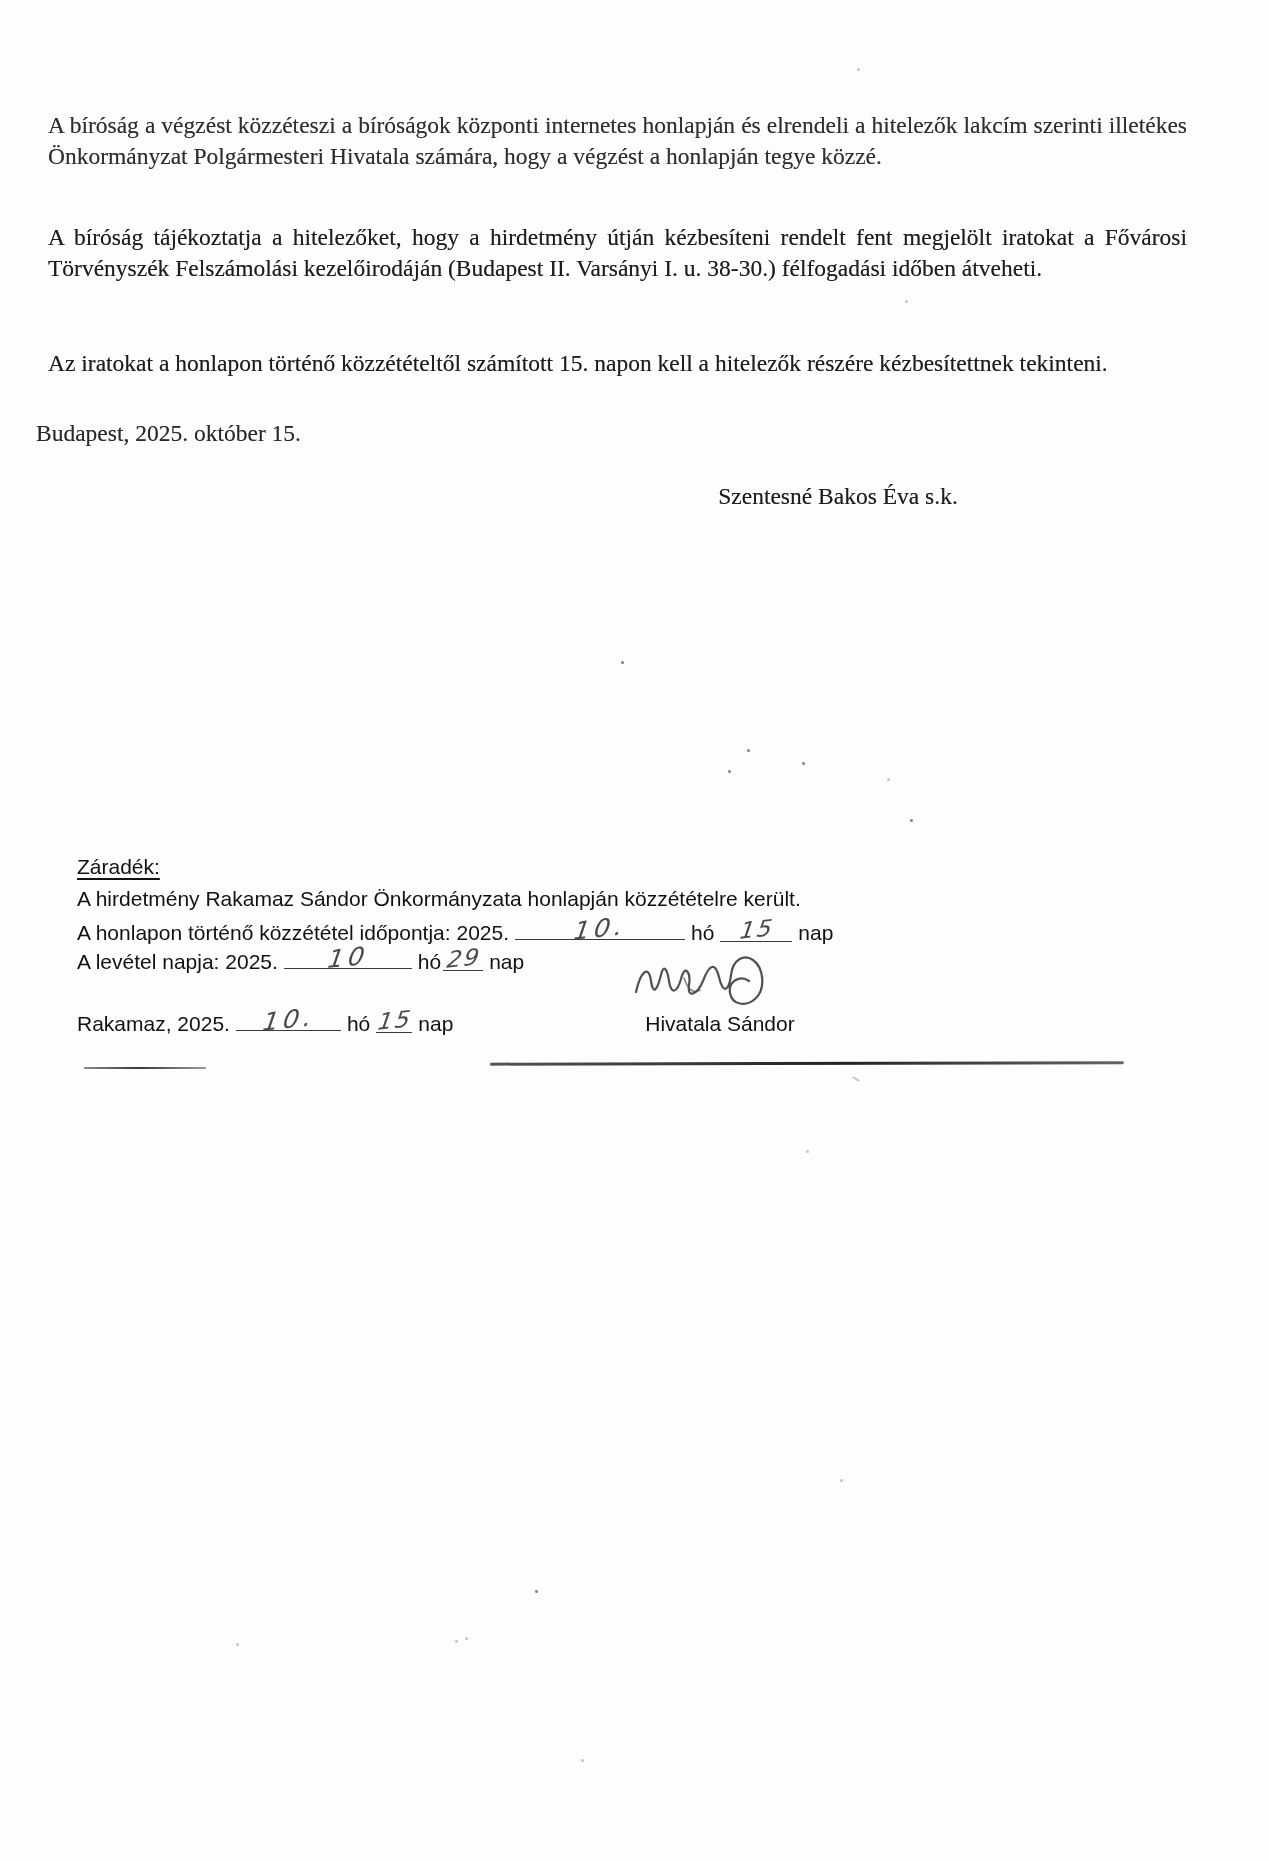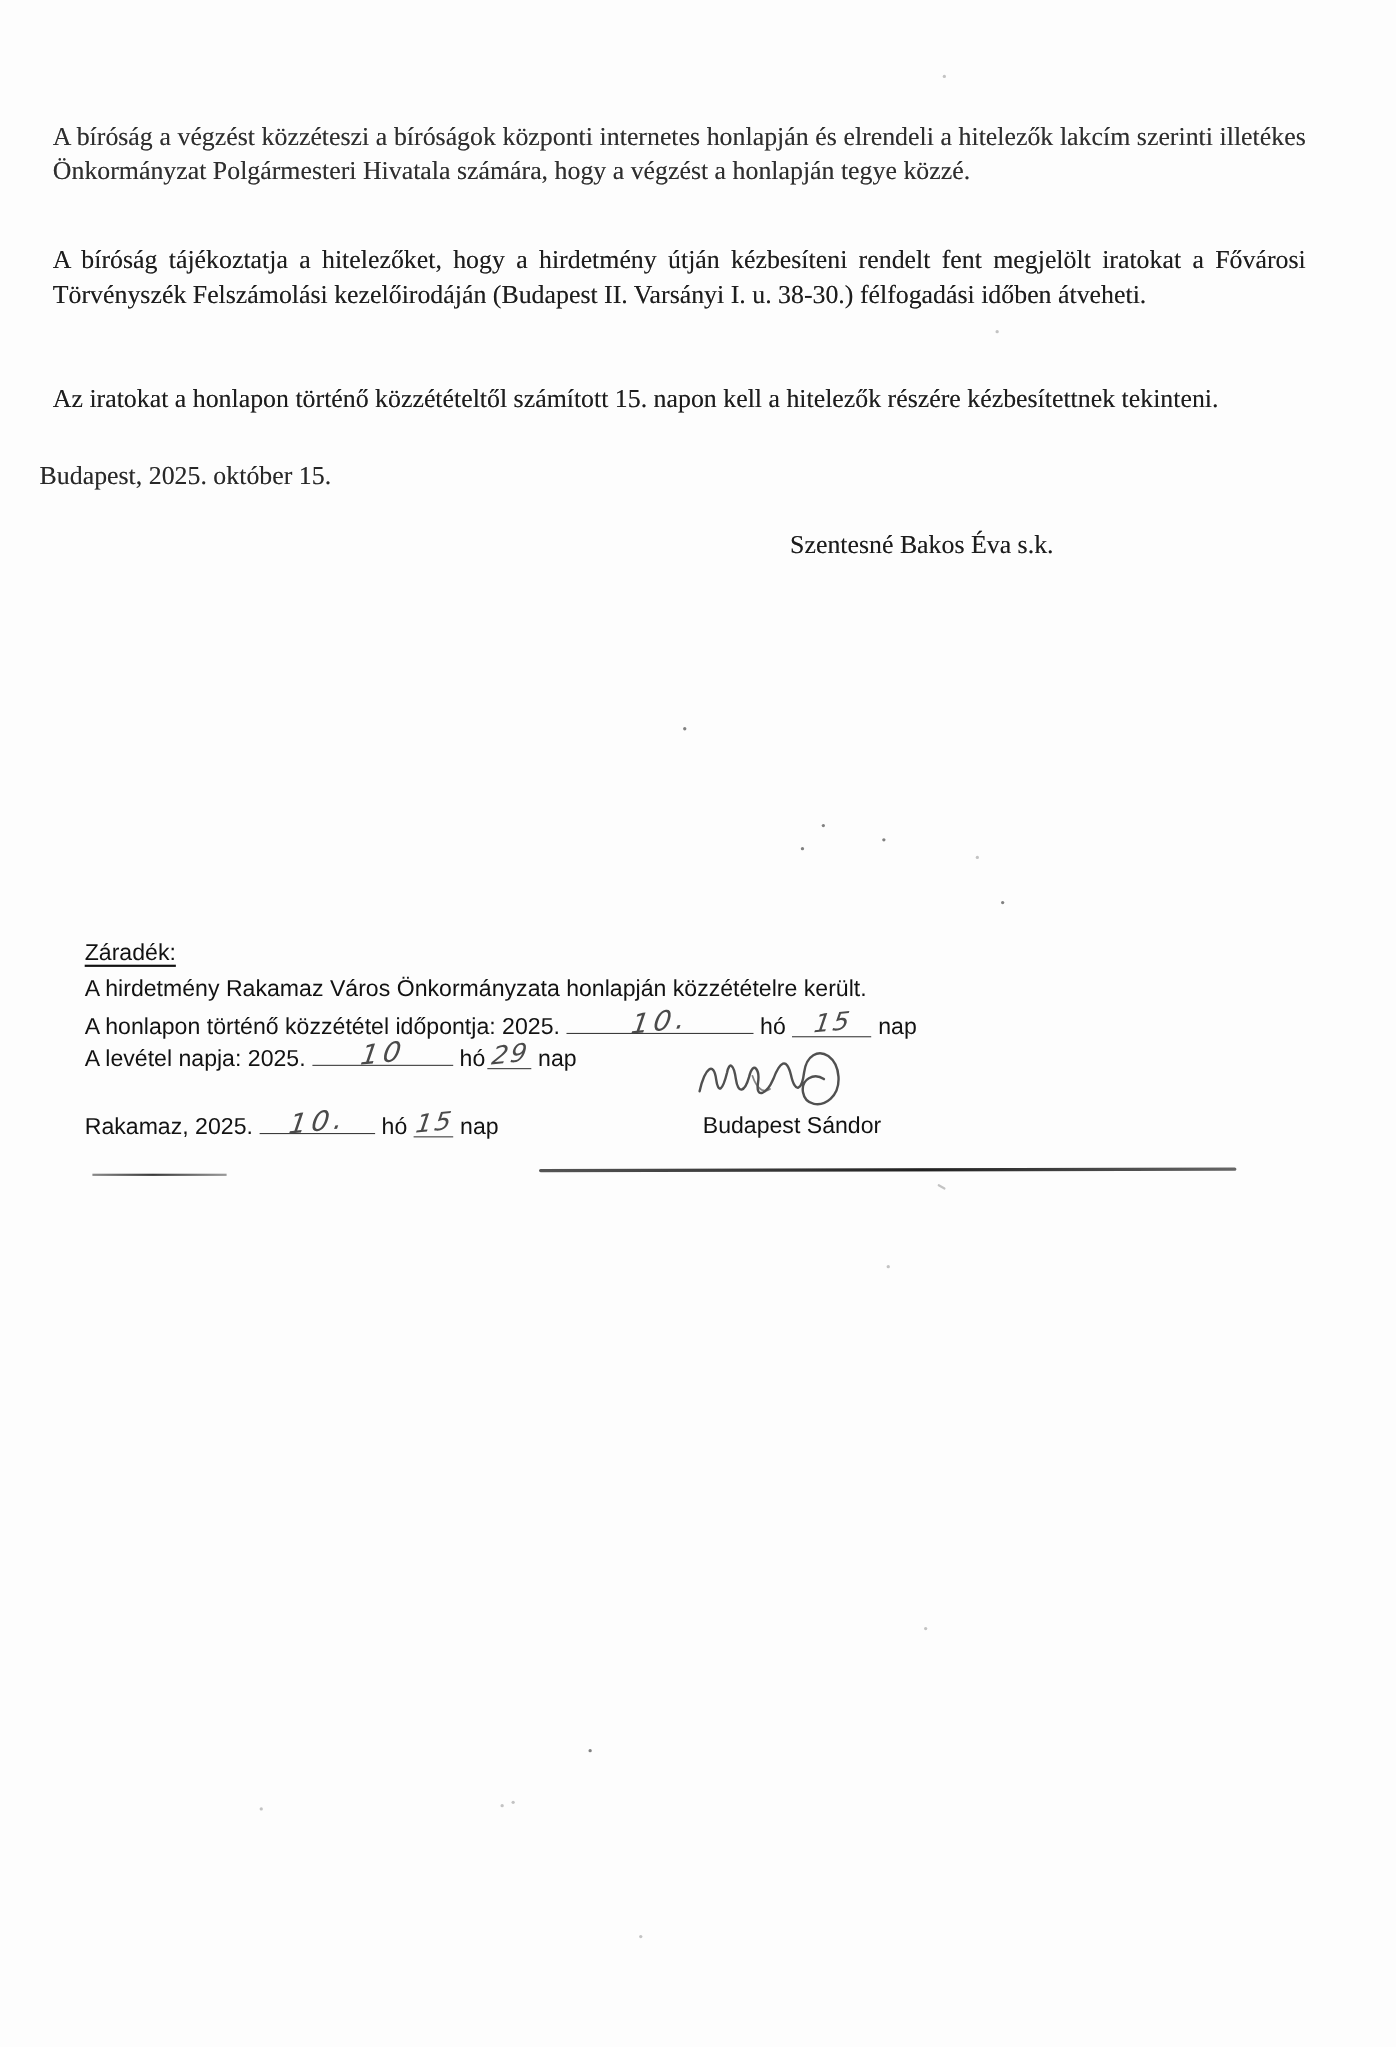--- a/index.html
+++ b/index.html
@@ -106,36 +106,36 @@
     <p class="p2">A bíróság tájékoztatja a hitelezőket, hogy a hirdetmény útján kézbesíteni rendelt fent megjelölt iratokat a Fővárosi Törvényszék Felszámolási kezelőirodáján (Budapest II. Varsányi I. u. 38-30.) félfogadási időben átveheti.</p>
     <p class="p3">Az iratokat a honlapon történő közzétételtől számított 15. napon kell a hitelezők részére kézbesítettnek tekinteni.</p>
     <div class="dateline">Budapest, 2025. október 15.</div>
     <div class="sigblock">
       <div>Szentesné Bakos Éva s.k.</div>
     </div>
   </div>
 
   <div class="zaradek">
     <div class="z-abs z-heading">Záradék:</div>
-    <div class="z-abs z-line1">A hirdetmény Rakamaz Város Önkormányzata honlapján közzétételre került.</div>
+    <div class="z-abs z-line1">A hirdetmény Rakamaz Sándor Önkormányzata honlapján közzétételre került.</div>
 
     <div class="z-abs z-row1">
       <span>A honlapon történő közzététel időpontja: 2025.</span><span class="blank w170"><span class="hand">10.</span></span><span>hó</span><span class="blank w72"><span class="hand small">15</span></span><span>nap</span>
     </div>
 
     <div class="z-abs z-row2">
       <span>A levétel napja: 2025.</span><span class="blank w128"><span class="hand">10</span></span><span>hó</span><span class="blank w40"><span class="hand small">29</span></span><span>nap</span>
     </div>
 
     <div class="z-abs z-row3">
       <span>Rakamaz, 2025.</span><span class="blank w105"><span class="hand">10.</span></span><span>hó</span><span class="blank w36"><span class="hand small">15</span></span><span>nap</span>
     </div>
 
     <div class="signer">
-      <div>Budapest Sándor</div>
+      <div>Hivatala Sándor</div>
     </div>
 
     <svg class="scribble" width="150" height="62" viewBox="0 0 150 62">
       <path d="M8,42 C13,20 21,15 23,31 C25,45 29,41 33,25 C35,15 39,17 41,31
                C43,45 49,43 53,29 C57,13 63,23 61,35 C59,49 69,45 75,31
                C81,15 87,11 91,27 C95,45 101,41 103,25 C105,9 116,4 125,10
                C136,18 138,39 127,49 C118,57 104,55 102,43 C100,31 112,25 121,31" fill="none" stroke="#333" stroke-width="2.2" stroke-linecap="round"></path>
       <path d="M56,28 C60,40 66,44 72,40" fill="none" stroke="#333" stroke-width="1.6" stroke-linecap="round" opacity="0.7"></path>
     </svg>
 

